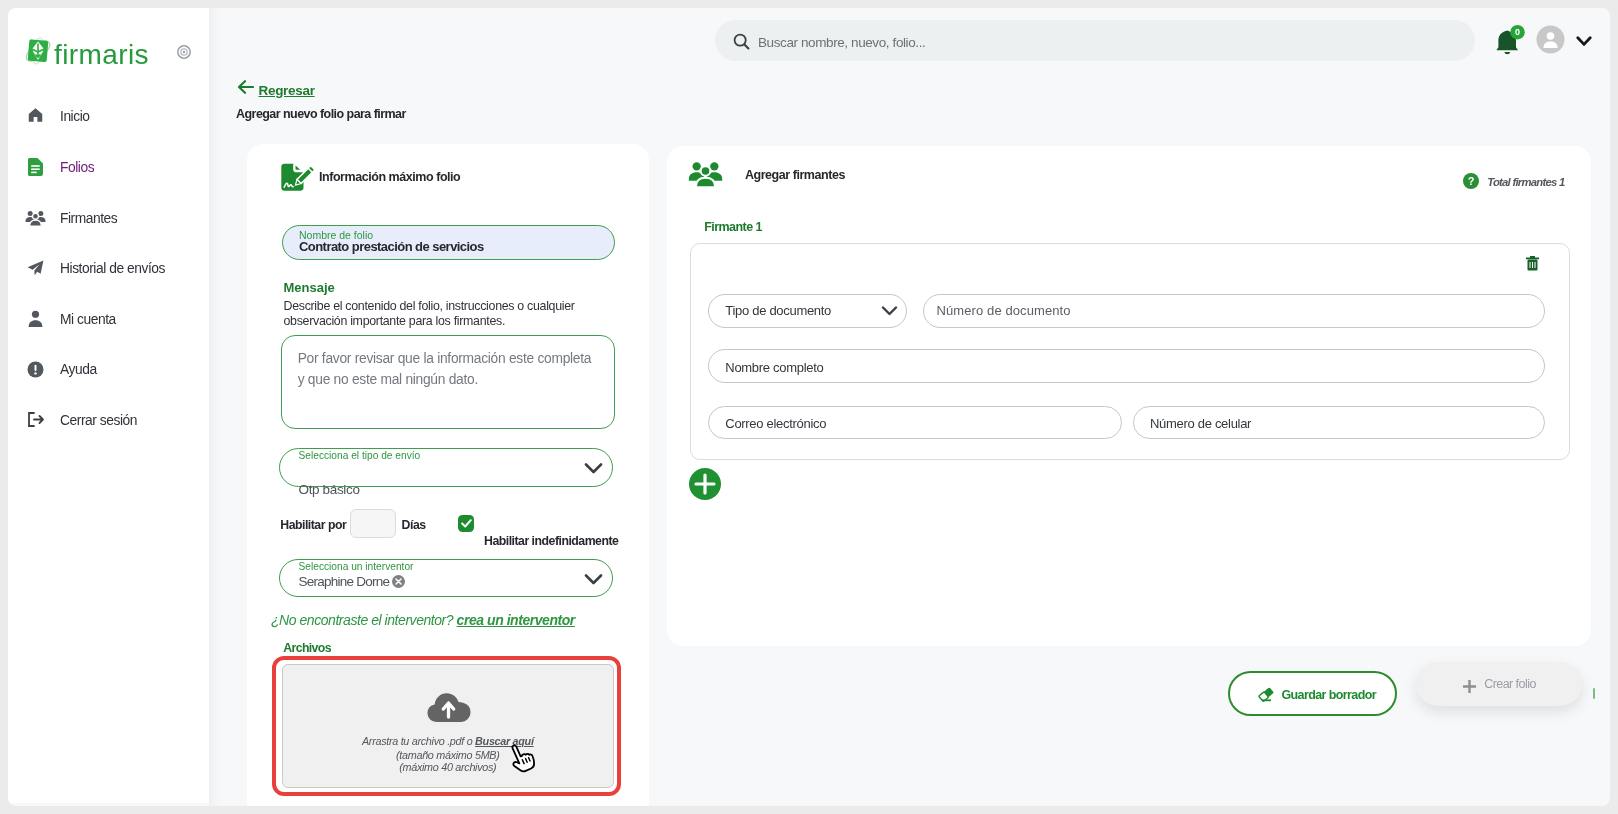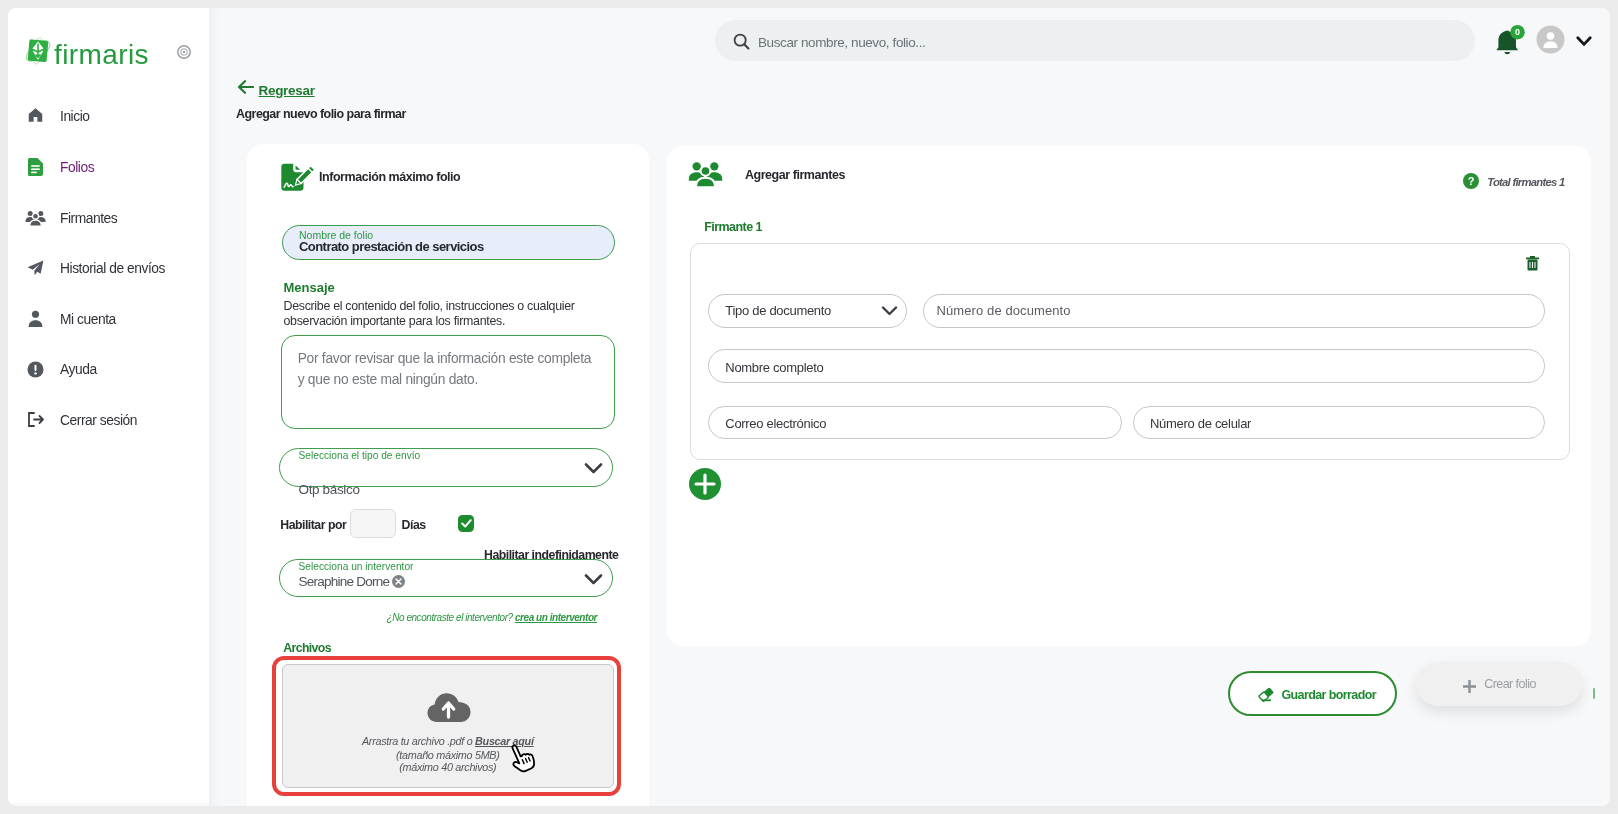--- a/index.html
+++ b/index.html
@@ -142,34 +142,34 @@
         <path d="M2 1.5 L9.5 9 L17 1.5" fill="none" stroke="#3c4045" stroke-width="2.6" stroke-linecap="round" stroke-linejoin="round"></path>
       </svg>
 
     <div class="abs" style="left:71.3px; top:509.5px; font-size:12.3px; font-weight:bold; color:#26282e; letter-spacing:-0.5px;">Habilitar por</div>
     <div class="abs" style="left:141px; top:501px; width:46px; height:29px; background:#f6f6f6; border:1px solid #dcdcdc; border-radius:6px;"></div>
     <div class="abs" style="left:192.6px; top:509.5px; font-size:12.3px; font-weight:bold; color:#26282e; letter-spacing:-0.5px;">Días</div>
     <div class="abs" style="left:248.6px; top:507px; width:16.5px; height:16.5px; background:#1c8c2f; border-radius:4.5px;"></div>
     <svg class="abs" style="left:251.6px; top:511px;" width="11" height="9" viewBox="0 0 11 9">
         <path d="M1.2 4.5 L4.2 7.5 L9.8 1.2" fill="none" stroke="#fff" stroke-width="2" stroke-linecap="round" stroke-linejoin="round"></path>
       </svg>
-    <div class="abs" style="left:275px; top:540px; font-size:12.3px; font-weight:bold; color:#26282e; letter-spacing:-0.5px;">Habilitar indefinidamente</div>
+    <div class="abs" style="left:275px; top:526px; font-size:12.3px; font-weight:bold; color:#26282e; letter-spacing:-0.5px;">Habilitar indefinidamente</div>
 
     <div class="abs" style="left:70px; top:550.7px; width:334px; height:38px; background:#fff; border:1.6px solid #3f9d4c; border-radius:19px;"></div>
     <div class="abs" style="left:89.5px; top:553px; font-size:10.2px; color:#2e9643;">Selecciona un interventor</div>
     <div class="abs" style="left:89.5px; top:565.8px; font-size:13.5px; color:#4f545b; letter-spacing:-0.75px;">Seraphine Dorne</div>
     <svg class="abs" style="left:182.5px; top:567px;" width="13" height="13" viewBox="0 0 13 13">
         <circle cx="6.5" cy="6.5" r="6.5" fill="#7d8287"></circle>
         <path d="M4 4 L9 9 M9 4 L4 9" stroke="#fff" stroke-width="1.5" stroke-linecap="round"></path>
       </svg>
     <svg class="abs" style="left:375px; top:566px;" width="19" height="11" viewBox="0 0 19 11">
         <path d="M2 1.5 L9.5 9 L17 1.5" fill="none" stroke="#3c4045" stroke-width="2.6" stroke-linecap="round" stroke-linejoin="round"></path>
       </svg>
 
-    <div class="abs" style="left:54px; top:604px; width:334px; text-align:right; font-size:10px; font-style:italic; color:#2e9643; letter-spacing:-0.45px;">¿No encontraste el interventor? <b style="text-decoration:underline;">crea un interventor</b></div>
+    <div class="abs" style="left:62px; top:604px; width:334px; text-align:left; font-size:14px; font-style:italic; color:#2e9643; letter-spacing:-0.45px;">¿No encontraste el interventor? <b style="text-decoration:underline;">crea un interventor</b></div>
 
     <div class="abs" style="left:74.2px; top:633px; font-size:12.3px; font-weight:bold; color:#1e7a2e; letter-spacing:-0.6px;">Archivos</div>
     <div class="abs" style="left:63.4px; top:648.1px; width:348.6px; height:139.6px; border:4.5px solid #e8413c; border-radius:12px;"></div>
     <div class="abs" style="left:72.8px; top:655.5px; width:332.2px; height:124.8px; background:#f0f0f1; border:1px solid #c9c9c9; border-radius:6px;"></div>
 
     <svg class="abs" style="left:216.6px; top:680px;" width="46" height="37" viewBox="0 0 46 37">
       <path d="M11 34 C5.5 34 1.5 30 1.5 25 C1.5 20.5 4.5 17.3 8.6 16.5 C9.4 9.8 14.4 5.2 20.8 5.2 C26.3 5.2 31 8.8 32.5 14 C38.5 14.4 44.5 17 44.5 24 C44.5 29.5 40.5 34 34.5 34 Z" fill="#646464"></path>
       <path d="M22.5 29 V16.5 M22.5 15 L17.3 21 M22.5 15 L27.7 21" stroke="#fff" stroke-width="3.3" fill="none" stroke-linecap="round"></path>
     </svg>
     <div class="abs" style="left:72.8px; top:727px; width:332px; text-align:center; font-size:10.8px; font-style:italic; color:#54575c; letter-spacing:-0.3px;">Arrastra tu archivo .pdf o <b style="text-decoration:underline;">Buscar aquí</b></div>

